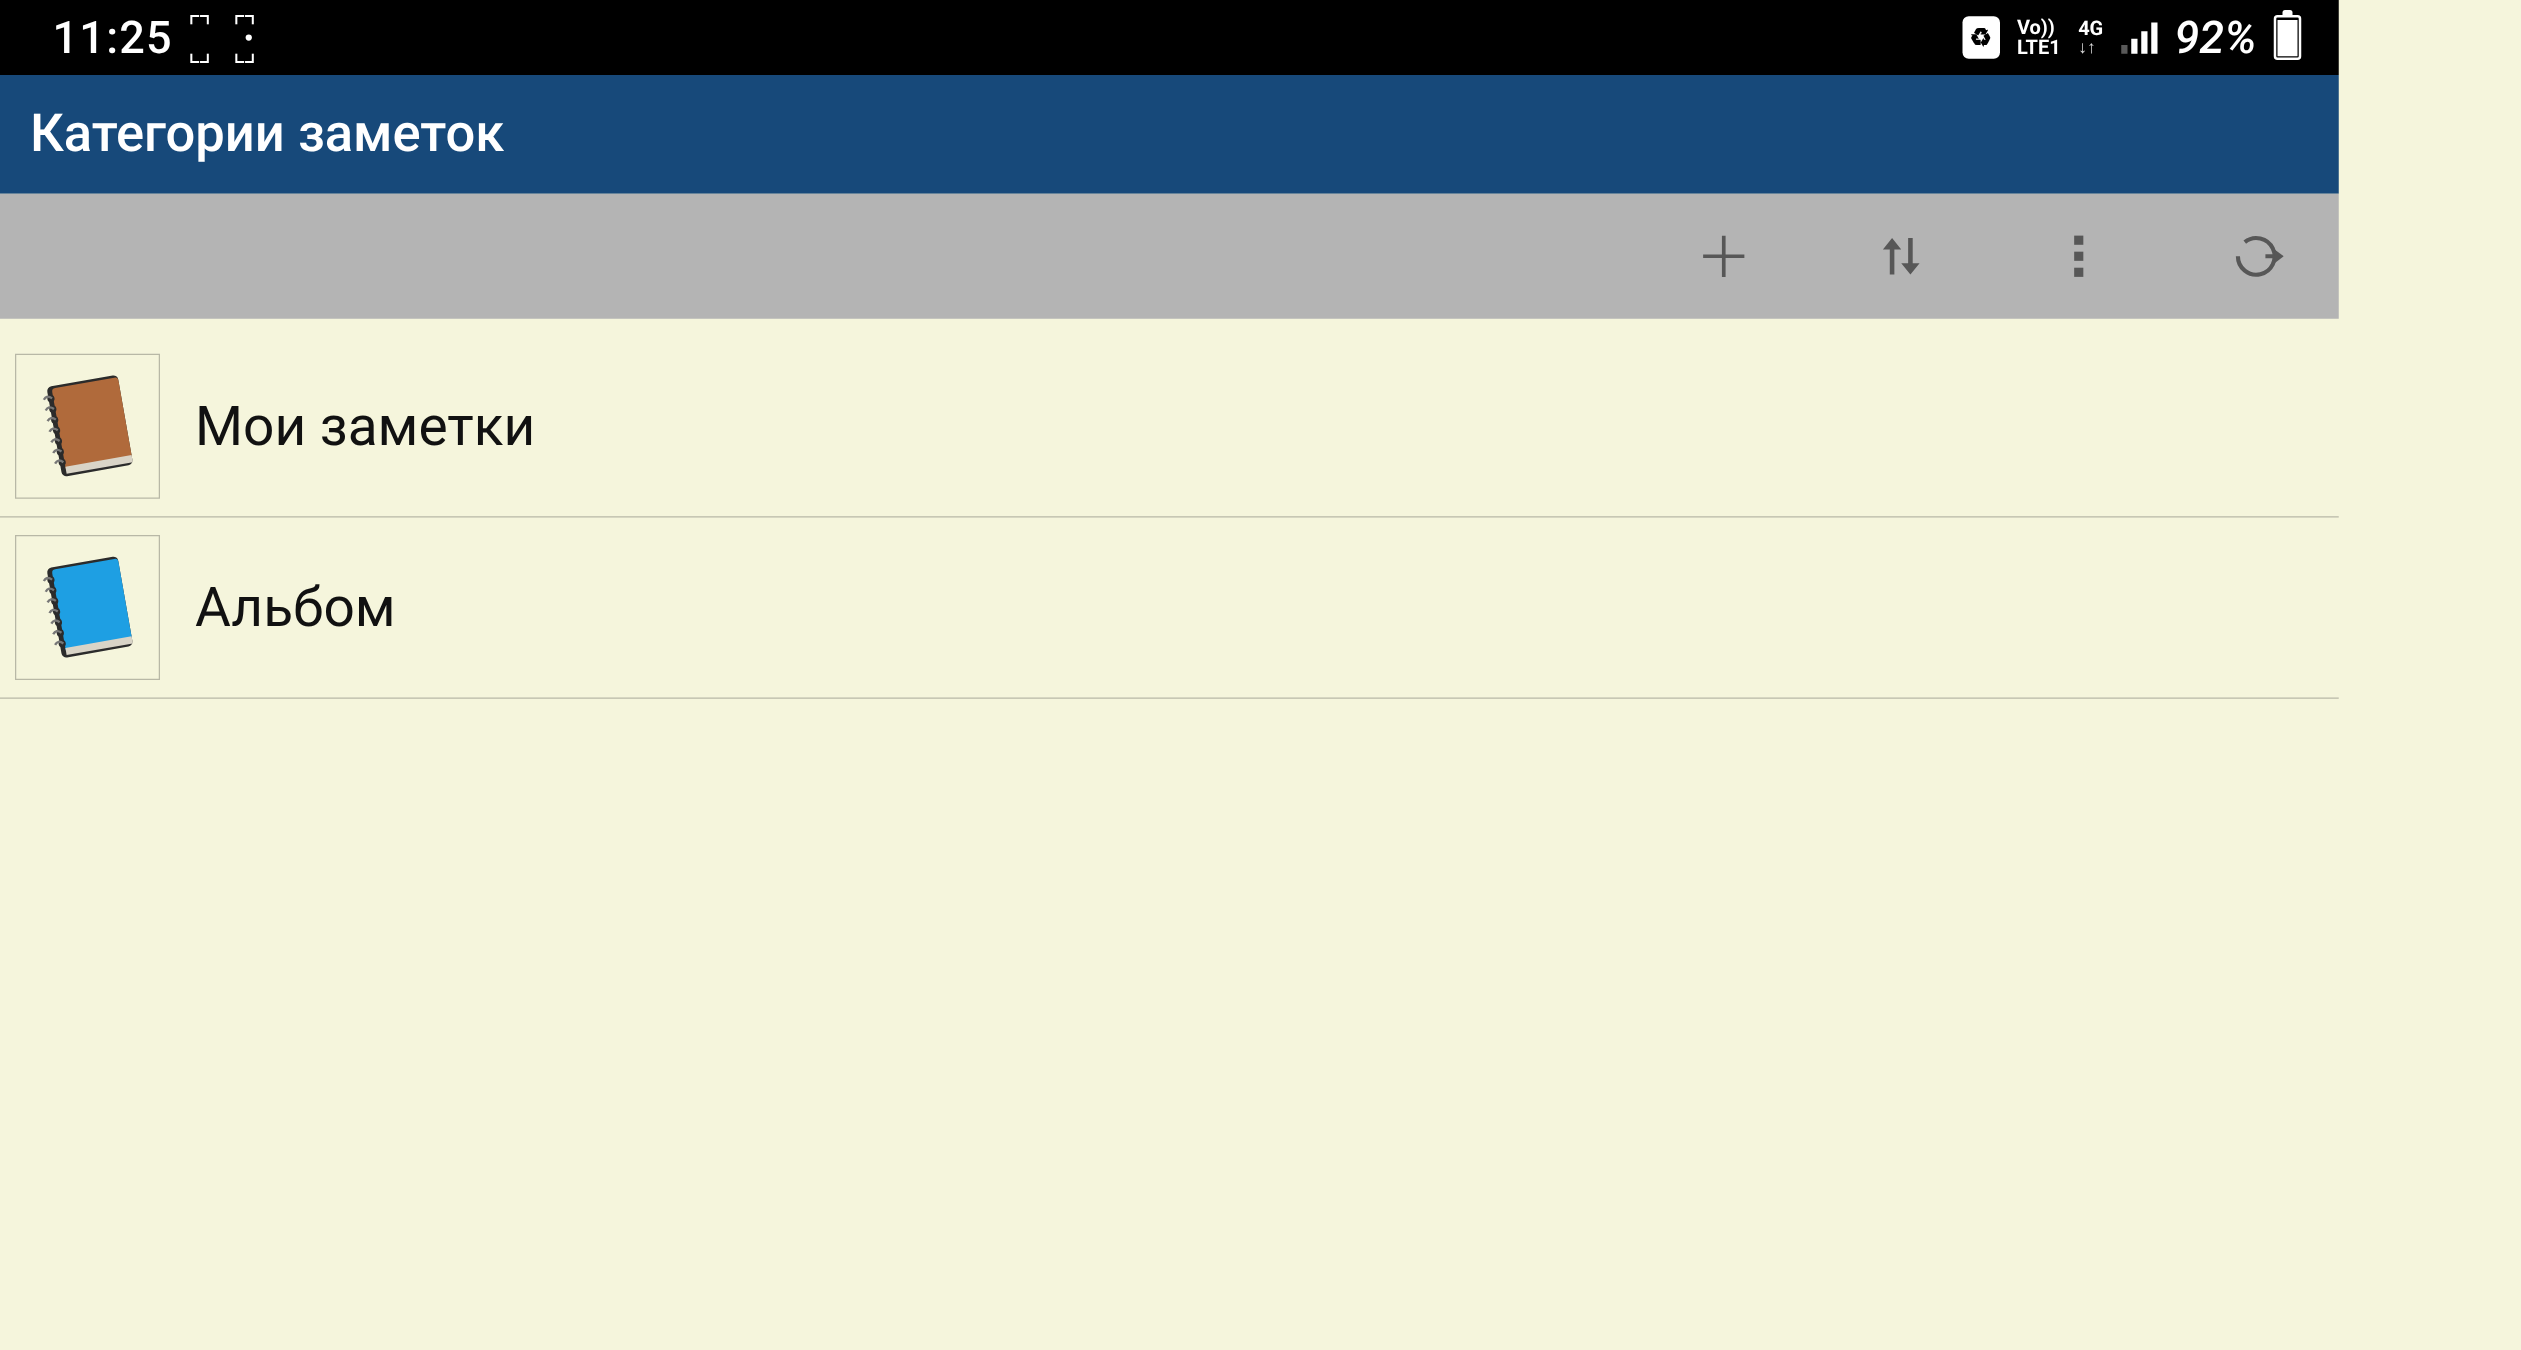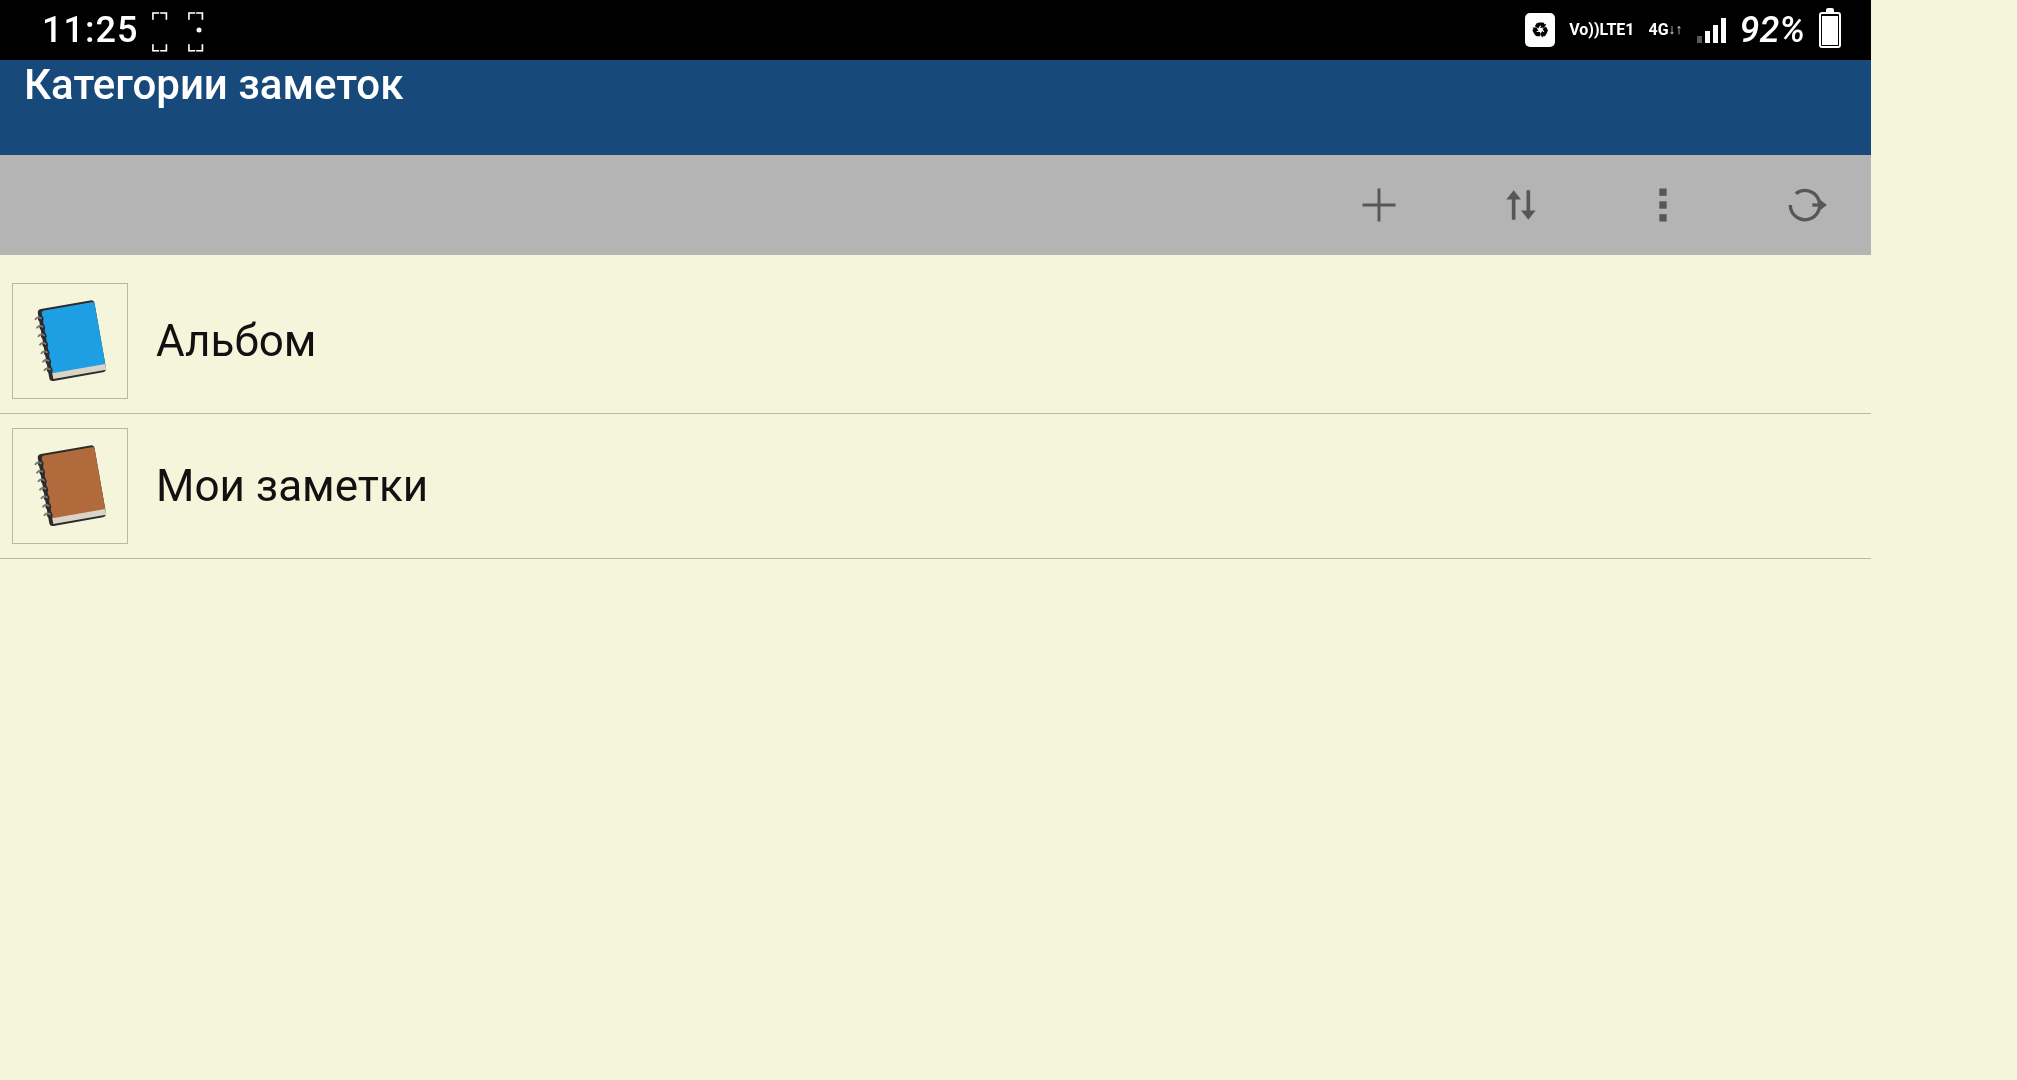--- a/index.html
+++ b/index.html
@@ -73,21 +73,21 @@
       transform:translate(-50%,-50%);
     }
 
     .recycle-badge {
       width: 30px; height: 34px;
       background: #fff; border-radius: 5px;
       display:flex; align-items:center; justify-content:center;
       color:#000; font-size:20px; font-weight:700;
     }
     .net-stack {
-      display:flex; flex-direction:row; line-height:1;
+      display:flex; flex-direction:column; line-height:1;
       font-size:16px; font-weight:700; text-align:left;
     }
     .net-stack .row2 { display:flex; align-items:flex-end; gap:3px; }
     .tiny-arrows { font-size:14px; opacity:.85; }
     .signal-bars {
       display:flex; align-items:flex-end; gap:3px; height:26px;
     }
     .signal-bars span {
       width:5px; background:#fff; display:inline-block;
     }
@@ -110,20 +110,21 @@
       position:absolute; left:1px; right:1px; bottom:1px;
       background:#fff;
     }
 
     
     .title-bar {
       height: 95px;
       background: #17497a;
       color: #fff;
       display: flex;
+      align-items: center;
       padding: 0 24px;
     }
     .title-text {
       font-size: 42px;
       font-weight: 500;
     }
 
     
     .action-toolbar {
       height: 100px;
@@ -226,20 +227,47 @@
     <div class="tb-btn">
       <svg viewBox="0 0 24 24">
         <path fill="none" stroke="#575757" stroke-width="1.8" d="M4 12a8 8 0 1 0 3-6.2"></path>
         <path fill="none" stroke="#575757" stroke-width="1.8" d="M16 12h6"></path>
         <path fill="#575757" d="M20 9l4 3-4 3z"></path>
       </svg>
     </div>
   </div>
 
   <div class="list" id="category-list">
+      <div class="list-item">
+    <div class="thumb-frame">
+
+  <svg width="96" height="96" viewBox="0 0 100 100">
+    <g transform="rotate(-10 50 50)">
+      <rect x="22" y="12" width="60" height="76" rx="4" fill="#2b2b2b"></rect>
+      <rect x="26" y="14" width="56" height="70" rx="3" fill="#b06a3b"></rect>
+      <rect x="26" y="80" width="56" height="6" fill="#d9d4c7"></rect>
+      <circle cx="24" cy="22" r="3" fill="#2b2b2b"></circle>
+              <circle cx="24" cy="31" r="3" fill="#2b2b2b"></circle>
+              <circle cx="24" cy="40" r="3" fill="#2b2b2b"></circle>
+              <circle cx="24" cy="49" r="3" fill="#2b2b2b"></circle>
+              <circle cx="24" cy="58" r="3" fill="#2b2b2b"></circle>
+              <circle cx="24" cy="67" r="3" fill="#2b2b2b"></circle>
+              <circle cx="24" cy="76" r="3" fill="#2b2b2b"></circle>
+      <path d="M18 22 q3 -4 7 0" fill="none" stroke="#777" stroke-width="2"></path>
+              <path d="M18 31 q3 -4 7 0" fill="none" stroke="#777" stroke-width="2"></path>
+              <path d="M18 40 q3 -4 7 0" fill="none" stroke="#777" stroke-width="2"></path>
+              <path d="M18 49 q3 -4 7 0" fill="none" stroke="#777" stroke-width="2"></path>
+              <path d="M18 58 q3 -4 7 0" fill="none" stroke="#777" stroke-width="2"></path>
+              <path d="M18 67 q3 -4 7 0" fill="none" stroke="#777" stroke-width="2"></path>
+              <path d="M18 76 q3 -4 7 0" fill="none" stroke="#777" stroke-width="2"></path>
+    </g>
+  </svg>
+    </div>
+    <span class="item-label">Мои заметки</span>
+  </div>
       <div class="list-item">
     <div class="thumb-frame">
 
   <svg width="96" height="96" viewBox="0 0 100 100">
     <g transform="rotate(-10 50 50)">
       <rect x="22" y="12" width="60" height="76" rx="4" fill="#2b2b2b"></rect>
       <rect x="26" y="14" width="56" height="70" rx="3" fill="#1e9fe3"></rect>
       <rect x="26" y="80" width="56" height="6" fill="#d9d4c7"></rect>
       <circle cx="24" cy="22" r="3" fill="#2b2b2b"></circle>
               <circle cx="24" cy="31" r="3" fill="#2b2b2b"></circle>
@@ -253,42 +281,15 @@
               <path d="M18 40 q3 -4 7 0" fill="none" stroke="#777" stroke-width="2"></path>
               <path d="M18 49 q3 -4 7 0" fill="none" stroke="#777" stroke-width="2"></path>
               <path d="M18 58 q3 -4 7 0" fill="none" stroke="#777" stroke-width="2"></path>
               <path d="M18 67 q3 -4 7 0" fill="none" stroke="#777" stroke-width="2"></path>
               <path d="M18 76 q3 -4 7 0" fill="none" stroke="#777" stroke-width="2"></path>
     </g>
   </svg>
     </div>
     <span class="item-label">Альбом</span>
   </div>
-      <div class="list-item">
-    <div class="thumb-frame">
-
-  <svg width="96" height="96" viewBox="0 0 100 100">
-    <g transform="rotate(-10 50 50)">
-      <rect x="22" y="12" width="60" height="76" rx="4" fill="#2b2b2b"></rect>
-      <rect x="26" y="14" width="56" height="70" rx="3" fill="#b06a3b"></rect>
-      <rect x="26" y="80" width="56" height="6" fill="#d9d4c7"></rect>
-      <circle cx="24" cy="22" r="3" fill="#2b2b2b"></circle>
-              <circle cx="24" cy="31" r="3" fill="#2b2b2b"></circle>
-              <circle cx="24" cy="40" r="3" fill="#2b2b2b"></circle>
-              <circle cx="24" cy="49" r="3" fill="#2b2b2b"></circle>
-              <circle cx="24" cy="58" r="3" fill="#2b2b2b"></circle>
-              <circle cx="24" cy="67" r="3" fill="#2b2b2b"></circle>
-              <circle cx="24" cy="76" r="3" fill="#2b2b2b"></circle>
-      <path d="M18 22 q3 -4 7 0" fill="none" stroke="#777" stroke-width="2"></path>
-              <path d="M18 31 q3 -4 7 0" fill="none" stroke="#777" stroke-width="2"></path>
-              <path d="M18 40 q3 -4 7 0" fill="none" stroke="#777" stroke-width="2"></path>
-              <path d="M18 49 q3 -4 7 0" fill="none" stroke="#777" stroke-width="2"></path>
-              <path d="M18 58 q3 -4 7 0" fill="none" stroke="#777" stroke-width="2"></path>
-              <path d="M18 67 q3 -4 7 0" fill="none" stroke="#777" stroke-width="2"></path>
-              <path d="M18 76 q3 -4 7 0" fill="none" stroke="#777" stroke-width="2"></path>
-    </g>
-  </svg>
-    </div>
-    <span class="item-label">Мои заметки</span>
-  </div>
     </div>
 
 </div>
 
 </body></html>

